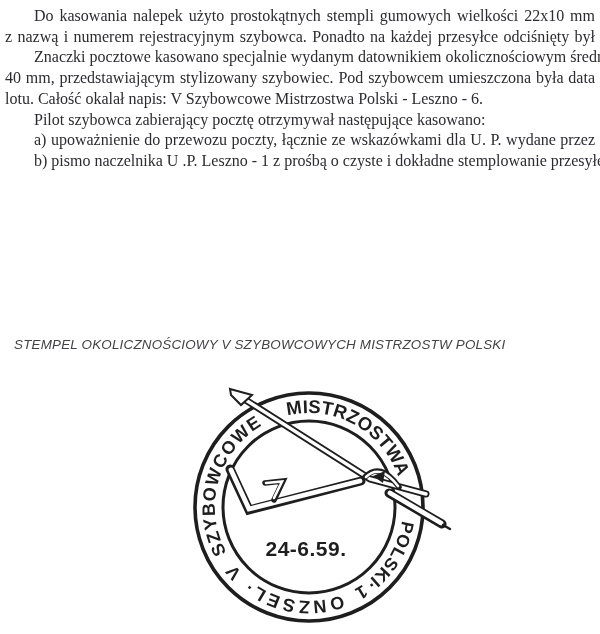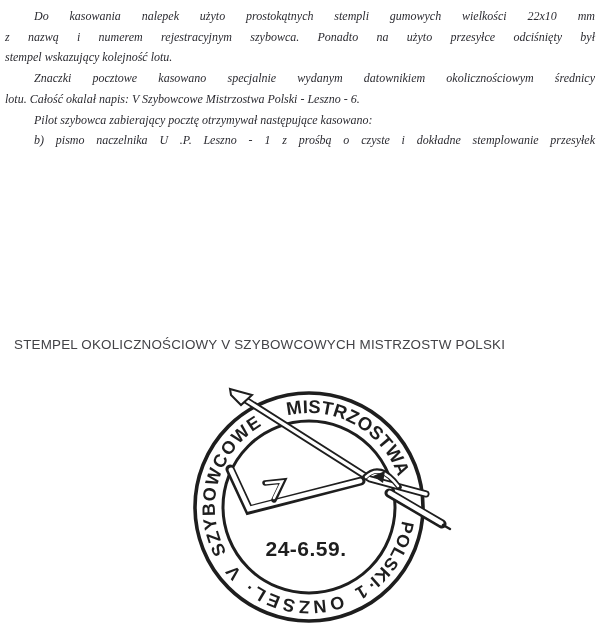--- a/index.html
+++ b/index.html
@@ -11,36 +11,36 @@
   }
   html,body{margin:0;padding:0;}
   body{
     width:600px;height:634px;position:relative;overflow:hidden;
     background:var(--page-bg);
     font-family:"Liberation Serif",serif;
   }
   .doc{
     position:absolute;top:6px;left:5px;width:590px;
     color:var(--body-text);
-    font-style:italic;
-    font-size:12px;line-height:20.7px;
+    font-size:16px;line-height:20.7px;
   }
   .tline{
     text-align:justify;
     text-align-last:justify;
     white-space:nowrap;
   }
   .tline.last{text-align-last:left;}
   .tline.first{text-indent:29px;}
   .caption{
     position:absolute;top:337px;left:14px;
     font-family:"Liberation Sans",sans-serif;
     font-size:13.4px;letter-spacing:0.2px;
     color:var(--caption-text);
     white-space:nowrap;
+    font-style:italic;
   }
   .stamp-wrap{
     position:absolute;left:185px;top:383px;width:280px;height:250px;
   }
   .ringtext{
     font-family:"Liberation Sans",sans-serif;
     font-weight:600;
     fill:var(--stamp-ink);
   }
   .ringtext.left{font-size:18px;letter-spacing:1.2px;word-spacing:6px;}
@@ -54,25 +54,26 @@
   }
   .ring{stroke:var(--stamp-ink);fill:none;}
   .bk{stroke:var(--stamp-ink);fill:none;}
   .wt{stroke:var(--paper);fill:none;}
 </style>
 </head>
 <body>
 
 <div class="doc">
     <div class="tline first">Do kasowania nalepek użyto prostokątnych stempli gumowych wielkości 22x10 mm</div>
-    <div class="tline">z nazwą i numerem rejestracyjnym szybowca. Ponadto na użyto przesyłce odciśnięty był</div>
-    <div class="tline last">stempel wskazujący kolejność lotu.</div>
+    <div class="tline">z nazwą i numerem rejestracyjnym szybowca. Ponadto na każdej przesyłce odciśnięty był</div>
     <div class="tline first">Znaczki pocztowe kasowano specjalnie wydanym datownikiem okolicznościowym średnicy</div>
+    <div class="tline">40 mm, przedstawiającym stylizowany szybowiec. Pod szybowcem umieszczona była data</div>
     <div class="tline last">lotu. Całość okalał napis: V Szybowcowe Mistrzostwa Polski - Leszno - 6.</div>
     <div class="tline first last">Pilot szybowca zabierający pocztę otrzymywał następujące kasowano:</div>
+    <div class="tline first">a) upoważnienie do przewozu poczty, łącznie ze wskazówkami dla U. P. wydane przez</div>
     <div class="tline first">b) pismo naczelnika U .P. Leszno - 1 z prośbą o czyste i dokładne stemplowanie przesyłek</div>
   </div>
 
 <div class="caption">STEMPEL OKOLICZNOŚCIOWY V SZYBOWCOWYCH MISTRZOSTW POLSKI</div>
 
 <div class="stamp-wrap">
   <svg width="280" height="250" viewBox="0 0 280 250">
     <defs>
 
       <path id="ringA" d="M124,218 A94,94 0 1 1 124,30 A94,94 0 1 1 124,218"></path>

